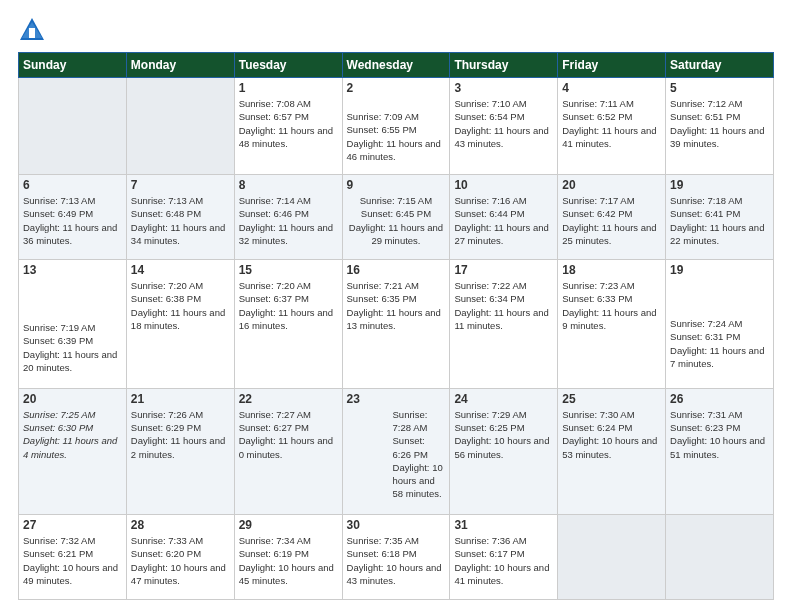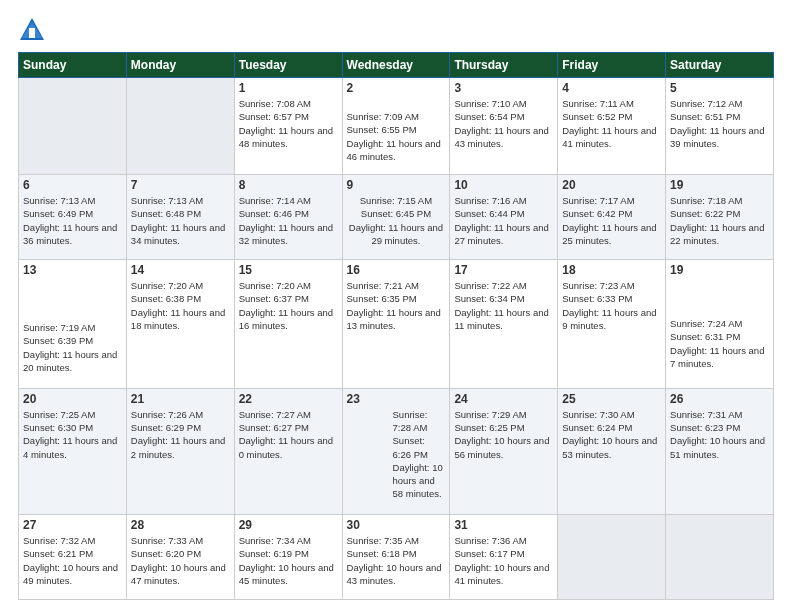--- a/index.html
+++ b/index.html
@@ -204,21 +204,21 @@
           </td>
           <td>
             <span class="day-number">20</span>
             <div class="day-info" style="white-space: pre-line;">Sunrise: 7:17 AM
 Sunset: 6:42 PM
 Daylight: 11 hours and 25 minutes.</div>
           </td>
           <td>
             <span class="day-number">19</span>
             <div class="day-info" style="white-space: pre-line;">Sunrise: 7:18 AM
-Sunset: 6:22 PM
+Sunset: 6:41 PM
 Daylight: 11 hours and 22 minutes.</div>
           </td>
         </tr>
         <tr>
           <td>
             <span class="day-number">13</span>
             <div class="day-info" style="white-space: pre-line; margin-top: 44px;">Sunrise: 7:19 AM
 Sunset: 6:39 PM
 Daylight: 11 hours and 20 minutes.</div>
           </td>
@@ -255,21 +255,21 @@
           <td>
             <span class="day-number">19</span>
             <div class="day-info" style="white-space: pre-line; margin-top: 40px;">Sunrise: 7:24 AM
 Sunset: 6:31 PM
 Daylight: 11 hours and 7 minutes.</div>
           </td>
         </tr>
         <tr>
           <td>
             <span class="day-number">20</span>
-            <div class="day-info" style="white-space: pre-line;">Sunrise: 7:25 AM
+            <div class="day-info" style="white-space: pre-line; font-style: italic;">Sunrise: 7:25 AM
 Sunset: 6:30 PM
 Daylight: 11 hours and 4 minutes.</div>
           </td>
           <td>
             <span class="day-number">21</span>
             <div class="day-info" style="white-space: pre-line;">Sunrise: 7:26 AM
 Sunset: 6:29 PM
 Daylight: 11 hours and 2 minutes.</div>
           </td>
           <td>

